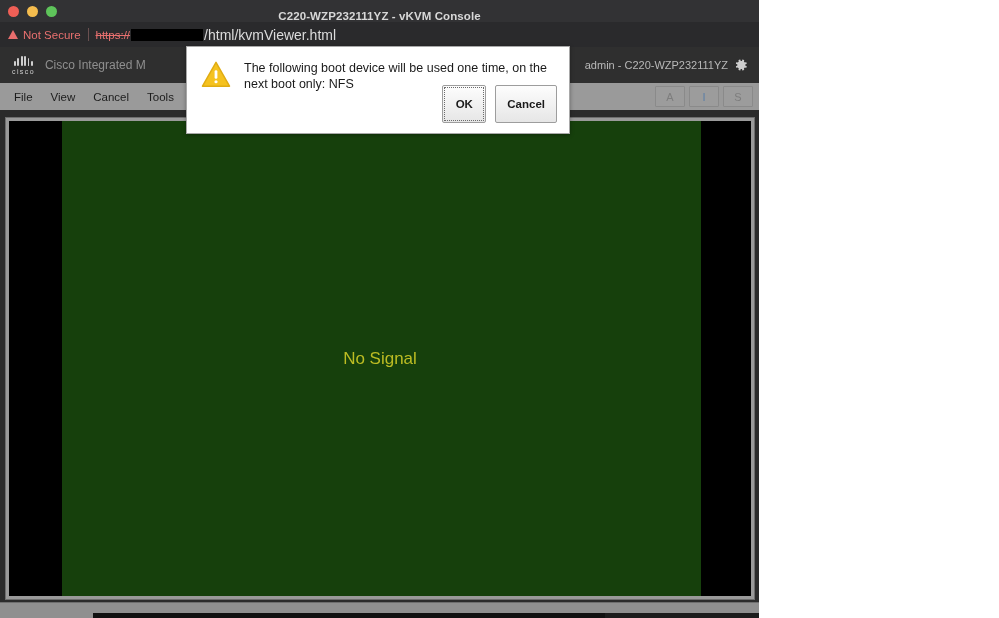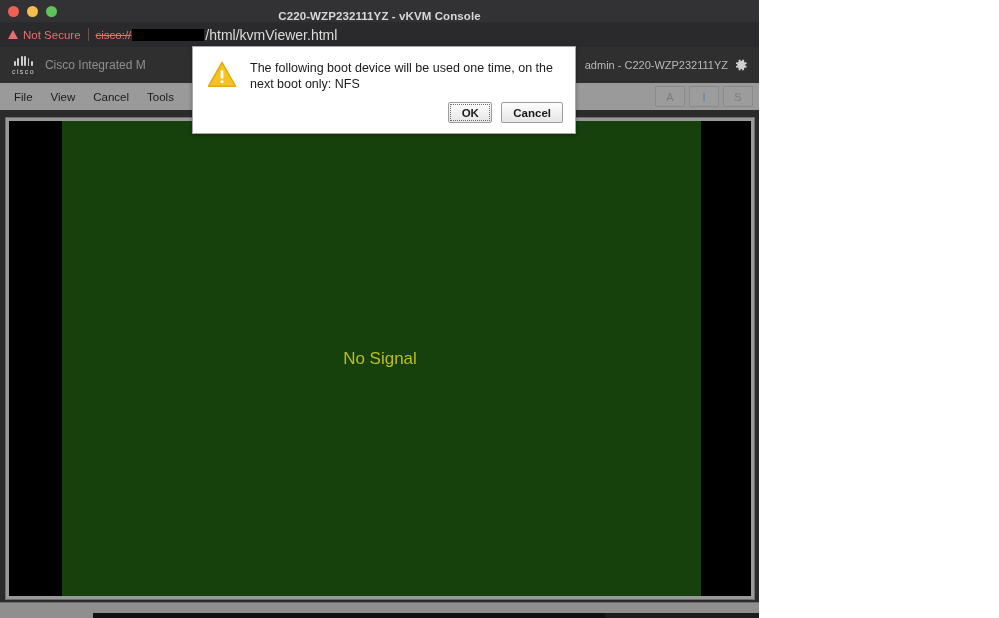--- a/index.html
+++ b/index.html
@@ -288,21 +288,21 @@
     left: 605px;
     bottom: 0;
     width: 154px;
     height: 5px;
     background: #1c1c1c;
   }
 
   
   .dialog {
     position: absolute;
-    left: 192px;
+    left: 186px;
     top: 46px;
     width: 384px;
     height: 88px;
     background: #ffffff;
     border: 1px solid #a8a8a8;
     box-sizing: border-box;
     box-shadow: 0 1px 4px rgba(0,0,0,0.35);
     z-index: 50;
   }
   .dialog-body {
@@ -324,21 +324,21 @@
   }
   .dialog-buttons {
     position: absolute;
     right: 12px;
     bottom: 10px;
     display: flex;
     gap: 9px;
   }
   .dlg-btn {
     min-width: 44px;
-    height: 21px;
+    height: 38px;
     padding: 0 11px;
     font-size: 11.5px;
     font-weight: bold;
     color: #1a1a1a;
     background: linear-gradient(#fdfdfd, #e6e6e6);
     border: 1px solid #9d9d9d;
     border-radius: 2px;
     box-sizing: border-box;
     display: flex;
     align-items: center;
@@ -363,21 +363,21 @@
       <span class="light green"></span>
     </div>
     <div class="window-title">C220-WZP232111YZ - vKVM Console</div>
   </div>
 
   <div class="urlbar">
     <div class="url-line">
       <span class="warn-triangle"></span>
       <span class="not-secure-text">Not Secure</span>
       <span class="url-divider"></span>
-      <span class="url-scheme">cisco://</span>
+      <span class="url-scheme">https://</span>
       <span class="url-redacted"></span>
       <span class="url-path">/html/kvmViewer.html</span>
     </div>
   </div>
 
   <div class="cisco-header">
     <div class="cisco-logo">
       <div class="cisco-bars">
           <i></i>
           <i></i>

